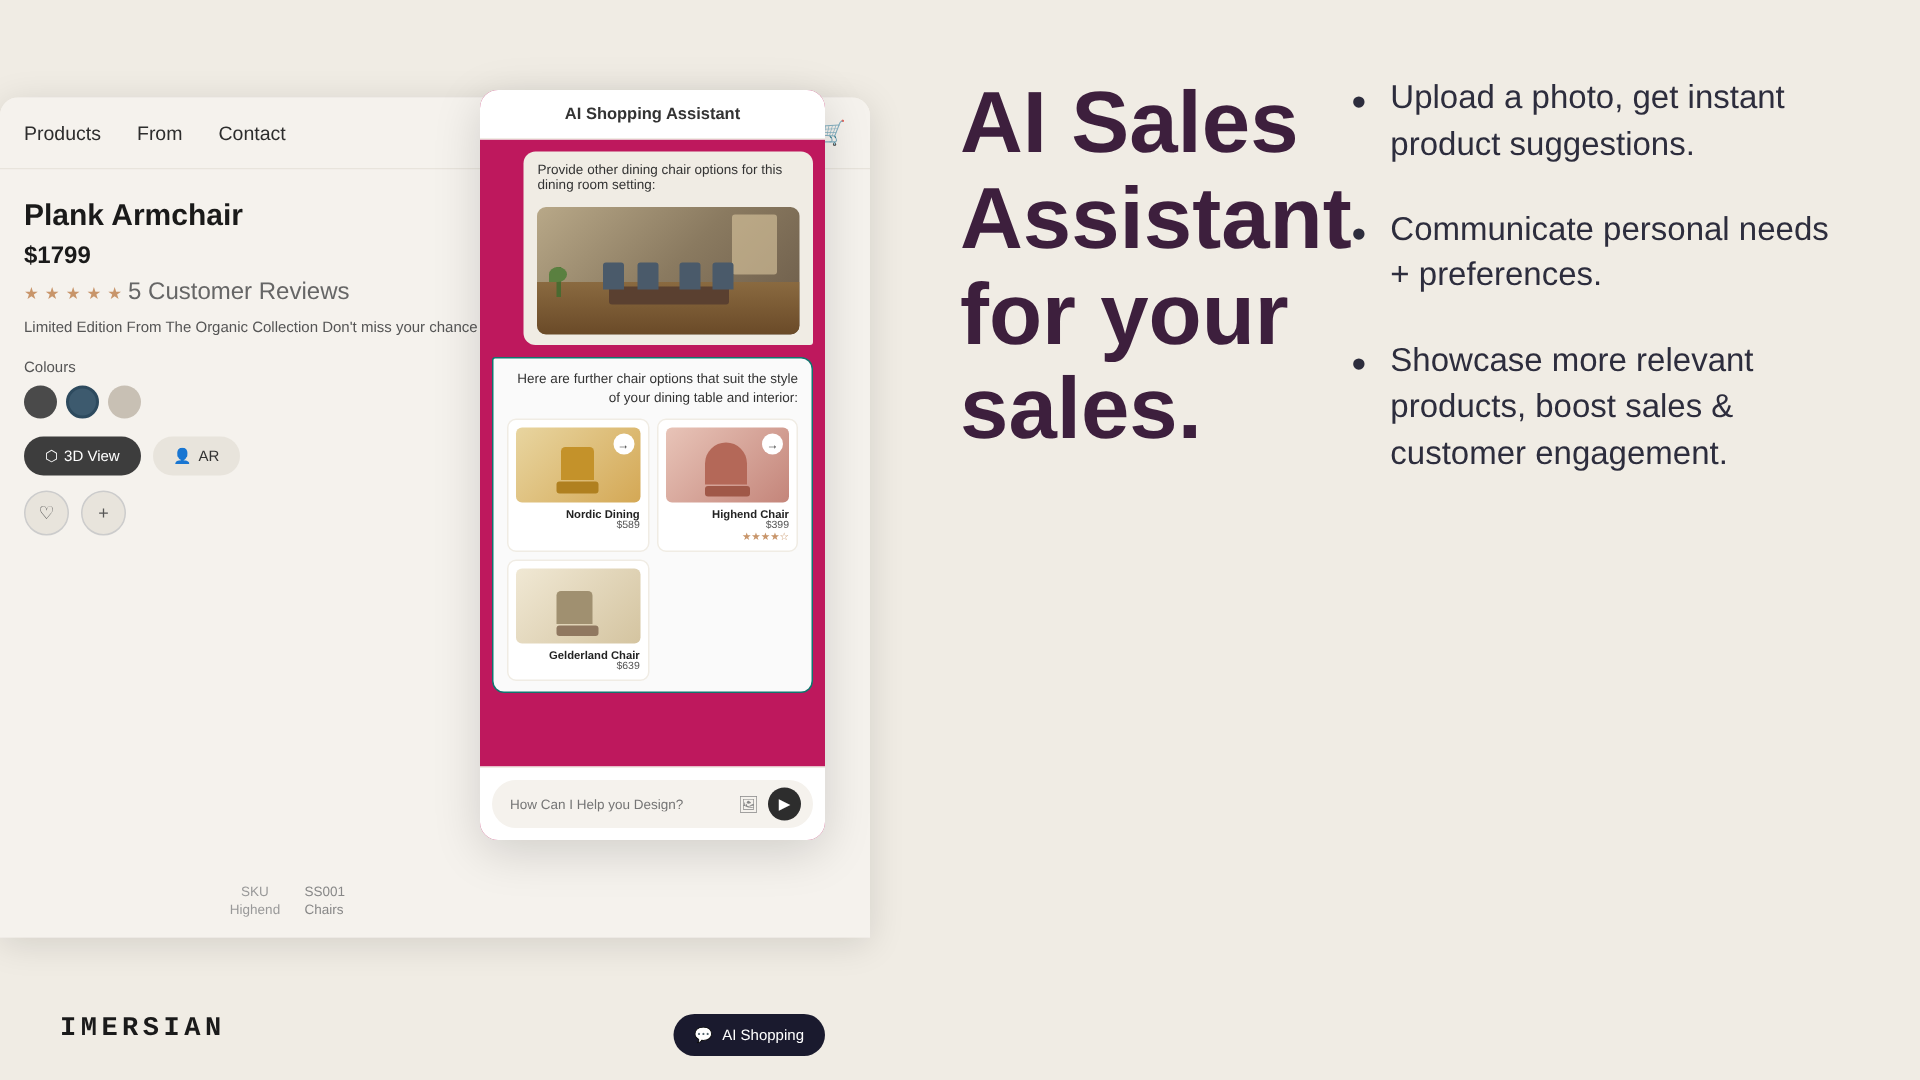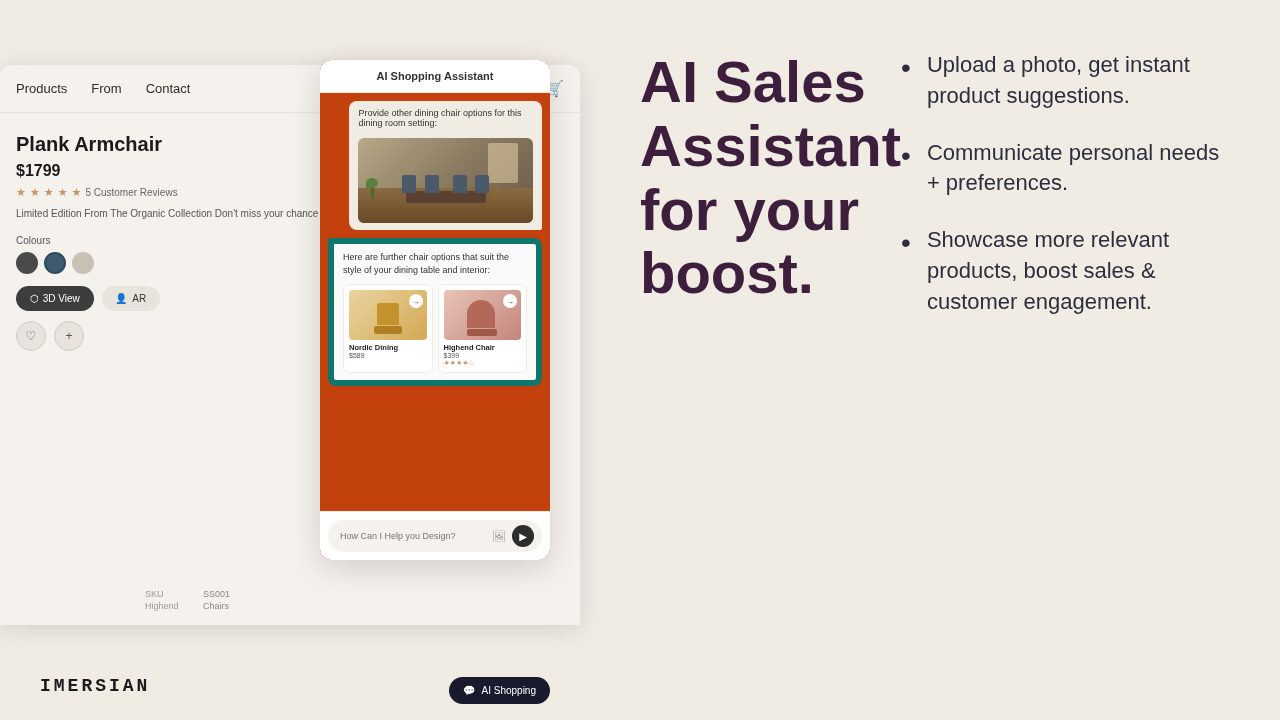--- a/index.html
+++ b/index.html
@@ -144,21 +144,21 @@
       display: flex;
       align-items: center;
       gap: 4px;
       margin-bottom: 8px;
     }
     .star {
       color: #c8956a;
       font-size: 11px;
     }
     .reviews-text {
-      font-size: 10px;
+      font-size: 16px;
       color: #666;
     }
     .product-desc {
       font-size: 10px;
       color: #555;
       line-height: 1.4;
       margin-bottom: 14px;
     }
     .colours-label {
       font-size: 10px;
@@ -226,31 +226,31 @@
       font-size: 12px;
       color: #555;
     }
     .sku-info {
       position: absolute;
       bottom: 12px;
       left: 145px;
       font-size: 9px;
       color: #888;
     }
-    .sku-row { display: flex; gap: 8px; margin-bottom: 2px; }
+    .sku-row { display: flex; gap: 8px; margin-bottom: 2px; text-align: center; }
     .sku-label { color: #999; min-width: 50px; }
 
     
     .ai-chat-panel {
       position: absolute;
       top: 60px;
       left: 320px;
       width: 230px;
       height: 500px;
-      background: #c2410c;
+      background: #be185d;
       border-radius: 12px;
       box-shadow: 0 8px 32px rgba(0,0,0,0.15);
       display: flex;
       flex-direction: column;
       overflow: hidden;
       z-index: 10;
     }
     .chat-header {
       background: white;
       padding: 10px 14px;
@@ -278,21 +278,22 @@
       max-width: 90%;
     }
     .ai-response {
       background: #fafafa;
       border-radius: 2px 8px 8px 8px;
       padding: 7px 9px;
       font-size: 9px;
       color: #333;
       align-self: flex-start;
       max-width: 100%;
-      border: 6px solid #0f766e;
+      border: 1px solid #0f766e;
+      text-align: right;
     }
     .ai-response-text {
       margin-bottom: 8px;
       line-height: 1.4;
     }
 
     
     .product-grid {
       display: grid;
       grid-template-columns: 1fr 1fr;
@@ -663,20 +664,30 @@
               <div style="position:absolute;bottom:4px;left:50%;transform:translateX(-50%);">
                 <div style="width:28px;height:28px;background:#b46858;border-radius:50% 50% 0 0;"></div>
                 <div style="width:30px;height:7px;background:#a05848;border-radius:2px;margin-top:1px;"></div>
               </div>
             </div>
             <div class="product-card-name">Highend Chair</div>
             <div class="product-card-price">$399</div>
             <div class="product-card-stars">★★★★☆</div>
           </div>
 
+          <div class="product-card product-card-wrap">
+            <div class="product-card-img chair-gelderland">
+              <div style="position:absolute;bottom:5px;left:50%;transform:translateX(-50%);">
+                <div style="width:24px;height:22px;background:#a09070;border-radius:3px 3px 0 0;"></div>
+                <div style="width:28px;height:7px;background:#907860;border-radius:2px;margin-top:1px;"></div>
+              </div>
+            </div>
+            <div class="product-card-name">Gelderland Chair</div>
+            <div class="product-card-price">$639</div>
+          </div>
 
         </div>
       </div>
     </div>
 
     <div class="chat-input-area">
       <div class="chat-input-wrap">
         <input class="chat-input" type="text" placeholder="How Can I Help you Design?" style="">
         <span class="chat-input-icon">🖼</span>
         <button class="chat-send-btn">▶</button>
@@ -688,21 +699,21 @@
     <span>💬</span>
     <span>AI Shopping</span>
   </button>
 
   <div class="logo">IMERSIAN</div>
 </div>
 
 <div class="right-panel">
   <h1 class="headline">
     <span>AI Sales Assistant</span><br>
-    <span>for your boost.</span>
+    <span>for your sales.</span>
   </h1>
   <ul class="bullet-list">
     <li class="bullet-item">
       <span class="bullet-dot">•</span>
       <span>Upload a photo, get instant product suggestions.</span>
     </li>
     <li class="bullet-item">
       <span class="bullet-dot">•</span>
       <span>Communicate personal needs + preferences.</span>
     </li>

